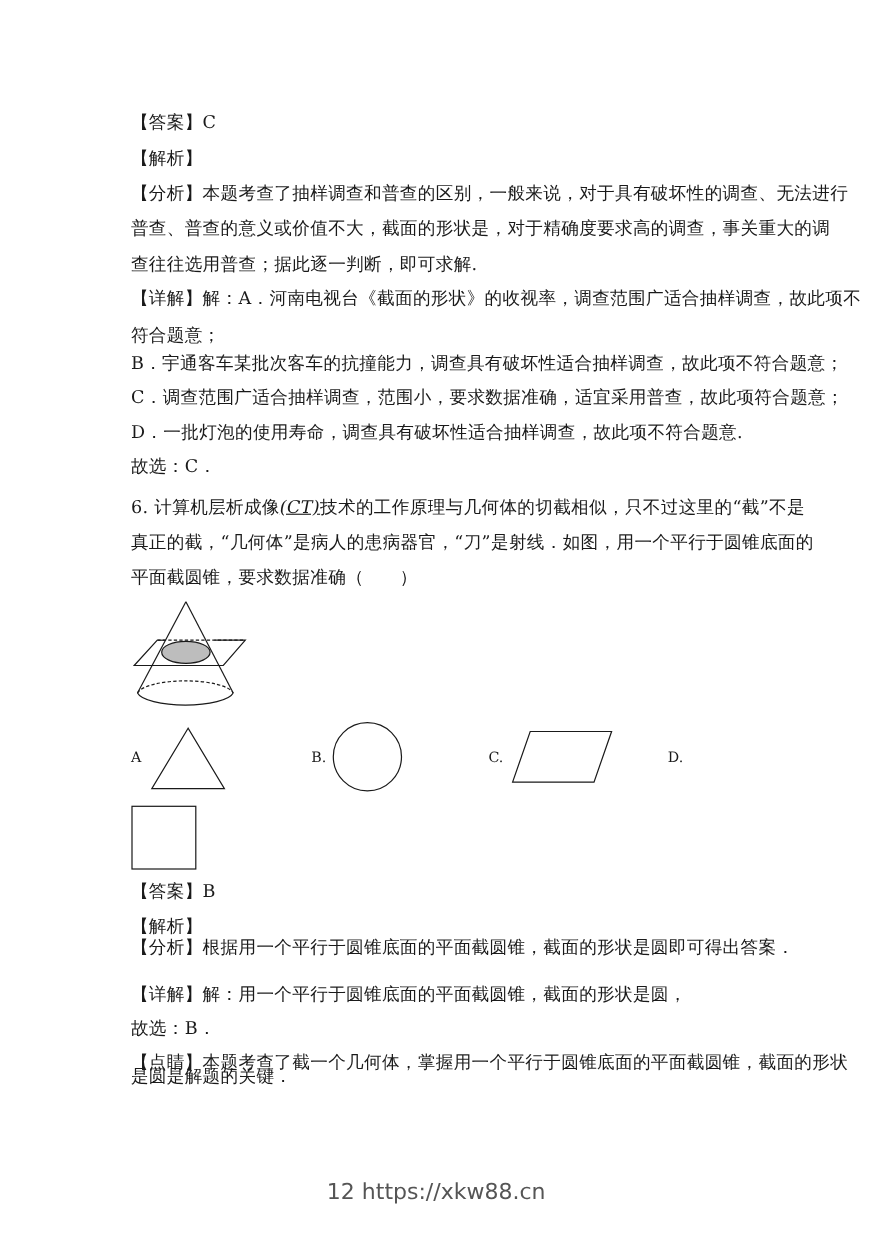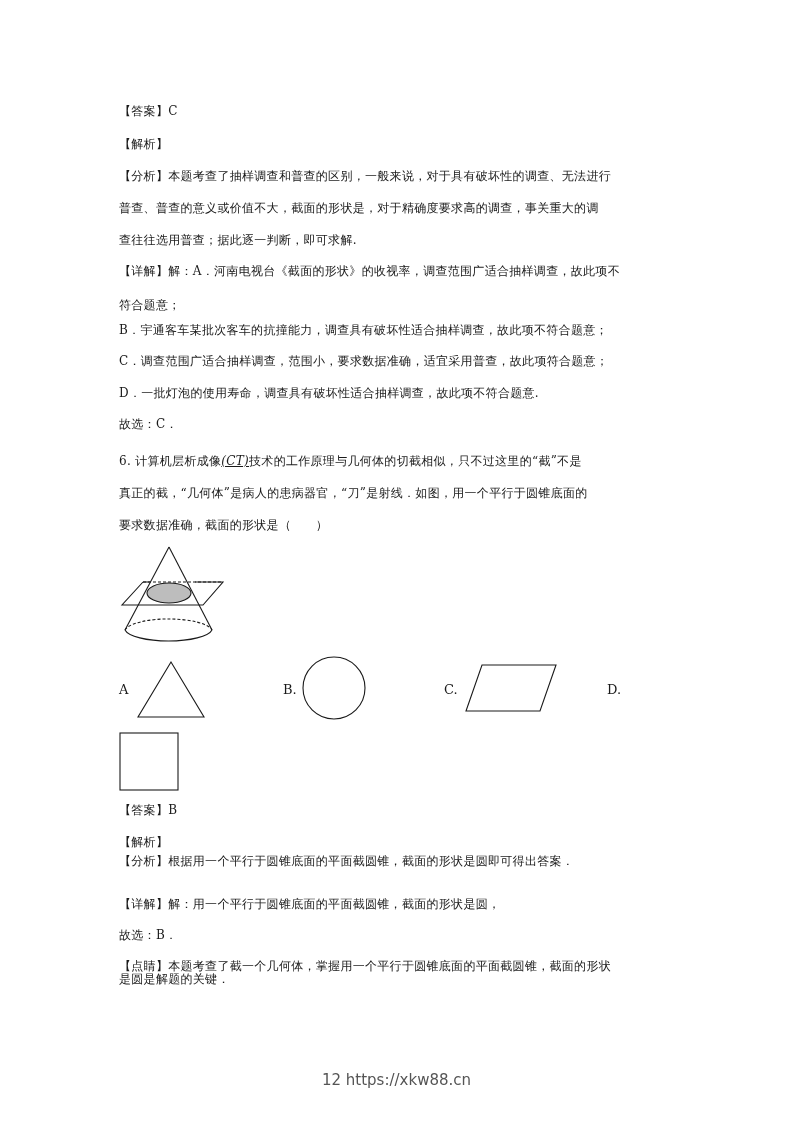--- a/index.html
+++ b/index.html
@@ -1,23 +1,23 @@
 <!DOCTYPE html>
 <html><head>
 <meta charset="utf-8">
 <style>
   html, body { margin: 0; padding: 0; background: #ffffff; }
   body { width: 793px; height: 1122px; position: relative; overflow: hidden;
          font-family: "DejaVu Serif", "Liberation Serif", serif; color: #1a1a1a; }
-  .line { position: absolute; left: 119px; font-size: 12px; line-height: 18px; white-space: nowrap; letter-spacing: 0.3px; }
+  .line { position: absolute; left: 119px; font-size: 16px; line-height: 18px; white-space: nowrap; letter-spacing: 0.3px; }
   .tag { font-weight: normal; }
   .opt-label { position: absolute; font-size: 13px; line-height: 16px; }
   svg { position: absolute; left: 0; top: 0; }
   .footer { position: absolute; top: 1071px; left: 0; width: 793px; text-align: center;
-            font-family: "DejaVu Sans", "Liberation Sans", sans-serif; font-size: 15px; color: #555555; }
+            font-family: "DejaVu Sans", "Liberation Sans", sans-serif; font-size: 20px; color: #555555; }
   .ct { font-style: italic; font-family: "DejaVu Serif", serif; text-decoration: underline; }
 </style>
 </head>
 <body>
 
 <div class="line" style="top:102px">
   <span class="tag">【答案】</span><span>C</span>
 </div>
 <div class="line" style="top:135px">【解析】</div>
 <div class="line" style="top:167px">
@@ -32,21 +32,21 @@
 <div class="line" style="top:321px">B．宇通客车某批次客车的抗撞能力，调查具有破坏性适合抽样调查，故此项不符合题意；</div>
 <div class="line" style="top:352px">C．调查范围广适合抽样调查，范围小，要求数据准确，适宜采用普查，故此项符合题意；</div>
 <div class="line" style="top:384px">D．一批灯泡的使用寿命，调查具有破坏性适合抽样调查，故此项不符合题意.</div>
 <div class="line" style="top:415px">故选：C．</div>
 
 <div class="line" style="top:452px">
   <span>6.</span>
   <span>计算机层析成像</span><span class="ct">(CT)</span><span>技术的工作原理与几何体的切截相似，只不过这里的“截”不是</span>
 </div>
 <div class="line" style="top:484px">真正的截，“几何体”是病人的患病器官，“刀”是射线．如图，用一个平行于圆锥底面的</div>
-<div class="line" style="top:516px">要求数据准确，截面的形状是（　　）</div>
+<div class="line" style="top:516px">平面截圆锥，要求数据准确（　　）</div>
 
 <svg width="793" height="1122" viewBox="0 0 793 1122">
   <g fill="none" stroke="#1a1a1a" stroke-width="1.1">
 
     <line x1="143" y1="582" x2="223" y2="582" stroke-dasharray="3,2"></line>
 
     <ellipse cx="169" cy="593" rx="22" ry="10" fill="#bdbdbd"></ellipse>
 
     <polyline points="143,582 122,605 203,605 223,582 195,582"></polyline>
     <line x1="143" y1="582" x2="150" y2="582"></line>

